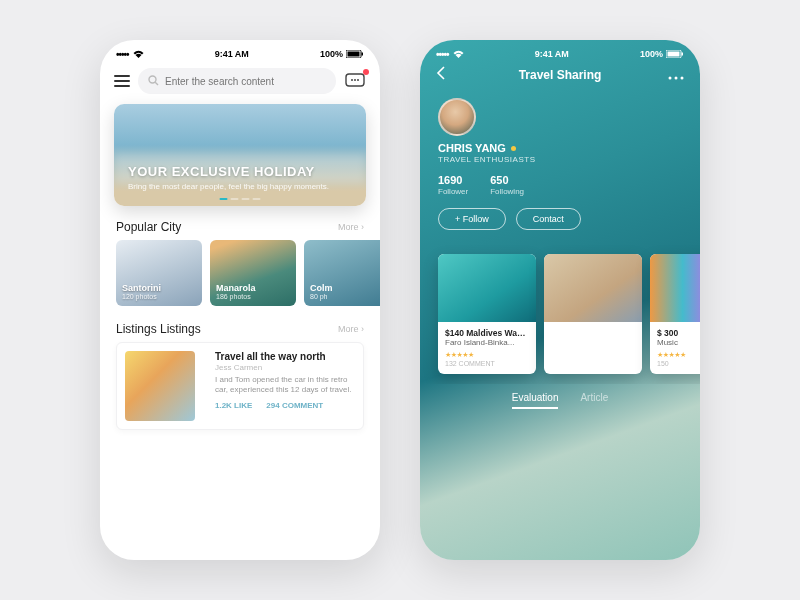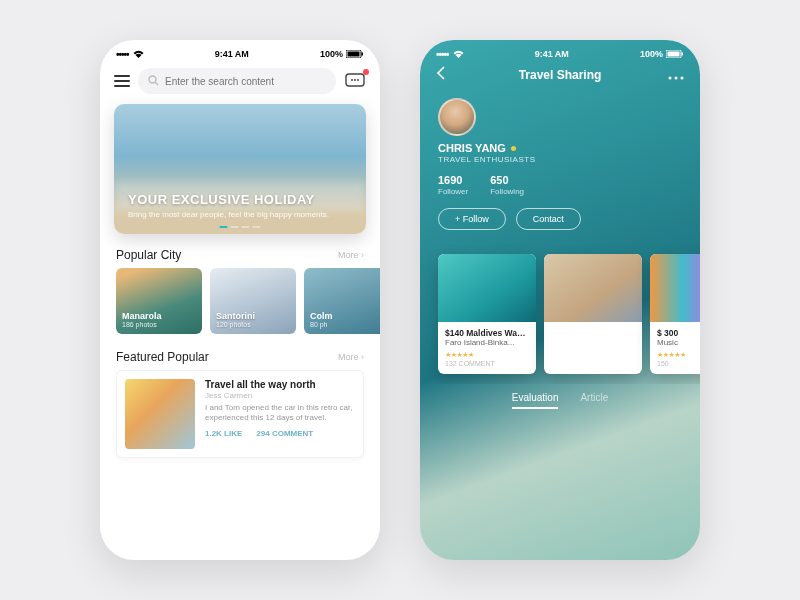--- a/index.html
+++ b/index.html
@@ -14,42 +14,42 @@
 
 .l-header { display: flex; align-items: center; gap: 8px; padding: 10px 14px 6px; }
 .hamburger { width: 16px; height: 12px; display: flex; flex-direction: column; justify-content: space-between; cursor: pointer; }
 .hamburger span { height: 2px; background: #333; border-radius: 1px; }
 .search-box { flex: 1; background: #f3f3f5; border-radius: 14px; height: 26px; display: flex; align-items: center; padding: 0 10px; gap: 6px; }
 .search-box input { border: none; background: transparent; font-size: 10px; color: #bbb; width: 100%; outline: none; }
 .search-ic { color: #bbb; }
 .chat-ic { position: relative; width: 22px; height: 20px; }
 .chat-ic .dot { position: absolute; top: -2px; right: -3px; width: 6px; height: 6px; background: #ff4757; border-radius: 50%; }
 
-.hero { margin: 4px 14px 8px; border-radius: 10px; height: 130px; background: linear-gradient(180deg, #a9cde0 0%, #7fb6cf 40%, #d9c9a8 85%); position: relative; overflow: hidden; color: #fff; padding: 14px 14px; display: flex; flex-direction: column; justify-content: flex-end; box-shadow: 0 6px 18px rgba(0,0,0,0.15); }
+.hero { margin: 4px 14px 8px; border-radius: 10px; height: 102px; background: linear-gradient(180deg, #a9cde0 0%, #7fb6cf 40%, #d9c9a8 85%); position: relative; overflow: hidden; color: #fff; padding: 14px 14px; display: flex; flex-direction: column; justify-content: flex-end; box-shadow: 0 6px 18px rgba(0,0,0,0.15); }
 .hero::before { content:''; position:absolute; left:0; right:0; bottom:22px; height:30px; background: rgba(255,255,255,0.25); filter: blur(4px); }
 .h-title { font-size: 13px; font-weight: 700; letter-spacing: .5px; position: relative; text-shadow: 0 1px 3px rgba(0,0,0,0.3); }
 .h-sub { font-size: 8px; opacity: .9; margin-top: 3px; line-height: 1.2; position: relative; }
 .hero-dots { position: absolute; bottom: 6px; left: 50%; transform: translateX(-50%); display: flex; gap: 3px; }
 .hero-dots span { width: 8px; height: 2px; background: rgba(255,255,255,0.4); border-radius: 1px; }
 .hero-dots span.active { background: #29b9c6; }
 
 .sec-head { display: flex; justify-content: space-between; align-items: center; padding: 6px 16px 6px; }
 .sec-title { font-size: 12px; font-weight: 400; color: #222; }
 .more { font-size: 9px; color: #bbb; cursor: pointer; }
 
 .cities { display: flex; gap: 8px; padding: 0 16px 10px; overflow: hidden; }
 .city { width: 86px; height: 66px; border-radius: 6px; position: relative; color: #fff; flex-shrink: 0; padding: 6px; display: flex; flex-direction: column; justify-content: flex-end; }
 .city-name { font-size: 9px; font-weight: 600; }
 .city-photos { font-size: 7px; opacity: .85; }
 .city.c1 { background: linear-gradient(160deg,#e8b878 10%,#4a8a7c 60%,#2c6e66); }
 .city.c2 { background: linear-gradient(160deg,#e6ecf2 0%,#b8c8d6 50%,#8aa3b9); color: #666; }
 .city.c2 .city-name, .city.c2 .city-photos { color: #fff; text-shadow: 0 1px 2px rgba(0,0,0,.4); }
 .city.c3 { background: linear-gradient(160deg,#8fbdca,#3e7a90); }
 
-.listing { margin: 0 16px 8px; display: flex; gap: 10px; background: #fff; border: 1px solid #f0f0f2; border-radius: 6px; padding: 8px; box-shadow: 0 2px 6px rgba(0,0,0,0.04); }
+.listing { margin: 0 16px 8px; display: flex; gap: 20px; background: #fff; border: 1px solid #f0f0f2; border-radius: 6px; padding: 8px; box-shadow: 0 2px 6px rgba(0,0,0,0.04); }
 .listing-img { width: 70px; height: 70px; border-radius: 4px; background: linear-gradient(135deg,#f5d76e 0%,#e8a55b 40%,#9ec8d8 100%); flex-shrink: 0; }
 .listing-body { flex: 1; min-width: 0; }
 .l-title { font-size: 10px; font-weight: 700; color: #222; }
 .l-author { font-size: 8px; color: #bbb; margin-top: 1px; }
 .l-desc { font-size: 8px; color: #999; line-height: 1.3; margin-top: 3px; }
 .l-stats { display: flex; gap: 14px; margin-top: 5px; font-size: 8px; color: #6fb3c8; font-weight: 600; }
 
 
 .phone.r { background: linear-gradient(160deg, #3aa9ae 0%, #2b8f98 30%, #1d7582 55%, #b8d4c8 75%, #8fc4b8 100%); }
 .r .status-bar { color: #fff; }
@@ -143,36 +143,36 @@
         <span></span>
         <span></span>
       </div>
   </div>
 
   <div class="sec-head">
     <span class="sec-title">Popular City</span>
     <span class="more">More ›</span>
   </div>
   <div class="cities">
+    <div class="city c2">
+        <span class="city-name">Santorini</span>
+        <span class="city-photos">120 photos</span>
+      </div>
     <div class="city c1">
         <span class="city-name">Manarola</span>
         <span class="city-photos">186 photos</span>
       </div>
-    <div class="city c2">
-        <span class="city-name">Santorini</span>
-        <span class="city-photos">120 photos</span>
-      </div>
     <div class="city c3">
         <span class="city-name">Colm</span>
         <span class="city-photos">80 ph</span>
       </div>
   </div>
 
   <div class="sec-head">
-    <span class="sec-title">Featured Popular</span>
+    <span class="sec-title">Listings Listings</span>
     <span class="more">More ›</span>
   </div>
   <div class="listing">
     <div class="listing-img"></div>
     <div class="listing-body">
       <div class="l-title">Travel all the way north</div>
       <div class="l-author">Jess Carmen</div>
       <div class="l-desc">I and Tom opened the car in this retro car, experienced this 12 days of travel.</div>
       <div class="l-stats">
         <span>1.2K LIKE</span>

